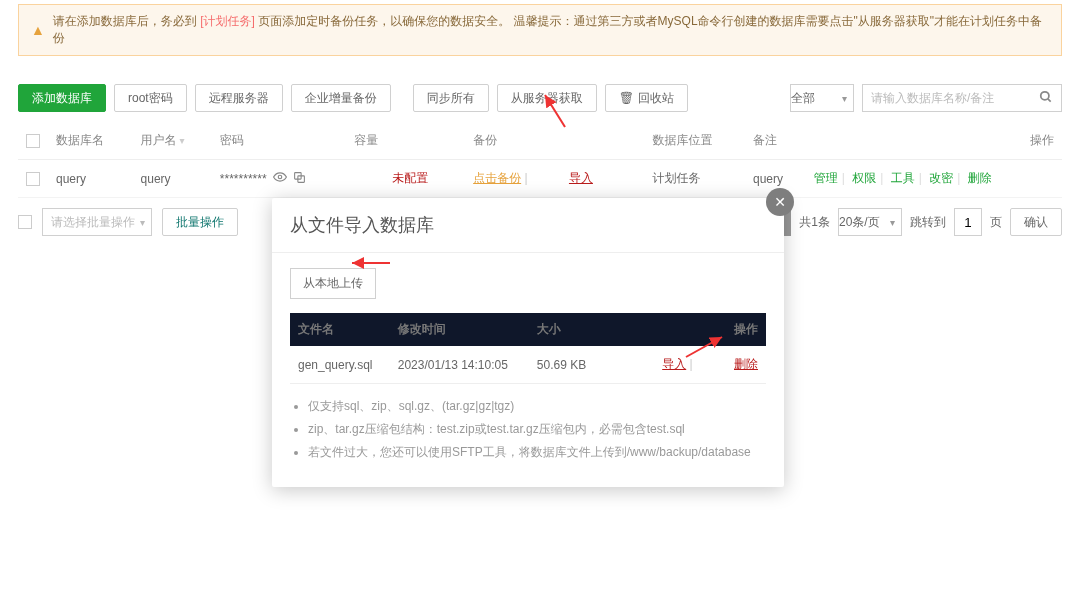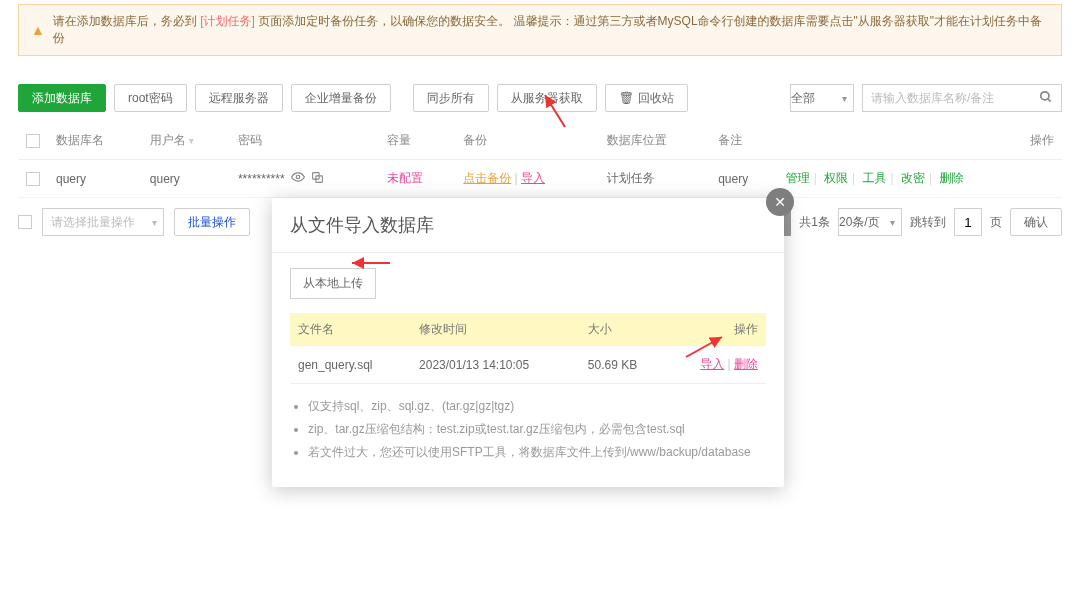--- a/index.html
+++ b/index.html
@@ -25,46 +25,46 @@
 
     table.tbl { width: 100%; border-collapse: collapse; }
     table.tbl th, table.tbl td { text-align: left; padding: 10px 8px; font-weight: normal; color: #666; }
     table.tbl thead th { border-bottom: 1px solid #eee; color: #888; font-size: 12px; }
     table.tbl tbody td { border-bottom: 1px solid #f3f3f3; }
     .chk { width: 14px; height: 14px; border: 1px solid #ccc; background: #fff; display: inline-block; vertical-align: middle; }
     .col-chk { width: 28px; }
     .sort-caret { font-size: 10px; color: #ccc; margin-left: 3px; }
     .pwd-cell { display: inline-flex; align-items: center; gap: 6px; }
     .cell-icon { color: #888; cursor: pointer; }
-    .txt-green { color: #ec4899; }
+    .txt-green { color: #b91c1c; margin-left: 38px; }
     .txt-orange { color: #e6a23c; }
     .row-actions a { color: #20a53a; text-decoration: none; }
     .row-actions .del { color: #20a53a; }
     .row-actions .sep { color: #ddd; margin: 0 4px; }
     .row-actions { text-align: right; }
 
     .batch-row { display: flex; align-items: center; margin-top: 10px; gap: 10px; }
-    .batch-select { height: 28px; border: 1px solid #d0d0d0; padding: 0 28px 0 8px; background: #fff; position: relative; display: inline-flex; align-items: center; color: #bbb; }
+    .batch-select { height: 28px; border: 1px solid #d0d0d0; padding: 0 16px 0 8px; background: #fff; position: relative; display: inline-flex; align-items: center; color: #bbb; }
     .batch-select .caret { position: absolute; right: 6px; font-size: 10px; color: #bbb; }
 
     .pager { display: flex; align-items: center; gap: 8px; }
     .pager .page-btn { height: 28px; min-width: 28px; padding: 0 9px; border: 1px solid #d0d0d0; display: inline-flex; align-items: center; justify-content: center; background: #fff; }
     .pager .page-btn.active { background: #999; color: #fff; border-color: #999; }
     .pager span { color: #666; }
     .pager .goto-input { width: 28px; height: 28px; border: 1px solid #d0d0d0; text-align: center; outline: none; }
 
     
     .arrow { position: absolute; pointer-events: none; z-index: 5; }
     .modal { position: absolute; left: 272px; top: 198px; width: 512px; background: #fff; box-shadow: 0 3px 20px rgba(0,0,0,0.22); border-radius: 2px; z-index: 20; }
     .modal-close { position: absolute; top: -10px; right: -10px; width: 28px; height: 28px; background: #7e7e7e; color: #fff; border-radius: 50%; display: flex; align-items: center; justify-content: center; cursor: pointer; font-size: 14px; z-index: 21; }
     .modal-hd { padding: 15px 18px; color: #555; font-size: 18px; border-bottom: 1px solid #eee; }
     .modal-bd { padding: 15px 18px 20px 18px; }
     .upload-btn { border: 1px solid #d0d0d0; padding: 6px 12px; display: inline-block; cursor: pointer; }
     .m-table { width: 100%; margin-top: 14px; border-collapse: collapse; }
-    .m-table thead th { background: #fef9c3; text-align: left; font-weight: normal; padding: 8px; color: #777; }
+    .m-table thead th { background: #0f172a; text-align: left; font-weight: bold; padding: 8px; color: #777; }
     .m-table tbody td { padding: 10px 8px; color: #666; border-bottom: 1px solid #eee; }
     .m-notes { margin-top: 14px; padding-left: 18px; color: #999; }
     .m-notes li { margin-bottom: 6px; list-style: disc; }
   </style>
 </head>
 <body>
 
 <div class="wrap">
   <div class="notice">
     <span class="warn-icon">▲</span>
@@ -157,21 +157,21 @@
       </tr>
     </tbody>
   </table>
 
   <div class="batch-row">
     <span class="chk"></span>
     <div class="batch-select">
       <span>请选择批量操作</span>
       <span class="caret">▾</span>
     </div>
-    <button class="btn" style="color:#1d4ed8">批量操作</button>
+    <button class="btn" style="color:#0f766e">批量操作</button>
     <span class="flex" style="flex:1"></span>
     <div class="pager">
       <span class="page-btn active">1</span>
       <span>共1条</span>
       <div class="select" style="height:28px">
         <span>20条/页</span>
         <span class="caret">▾</span>
       </div>
       <span>跳转到</span>
       <input class="goto-input" value="1" style="">

